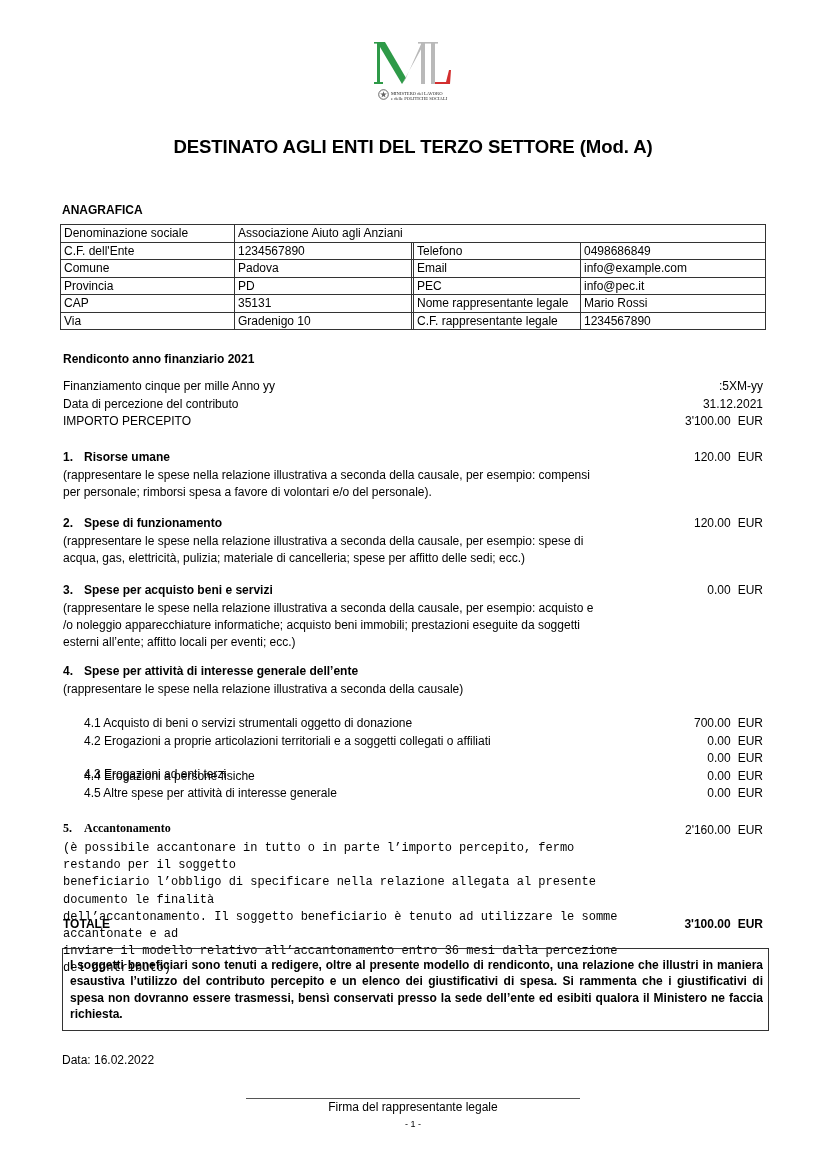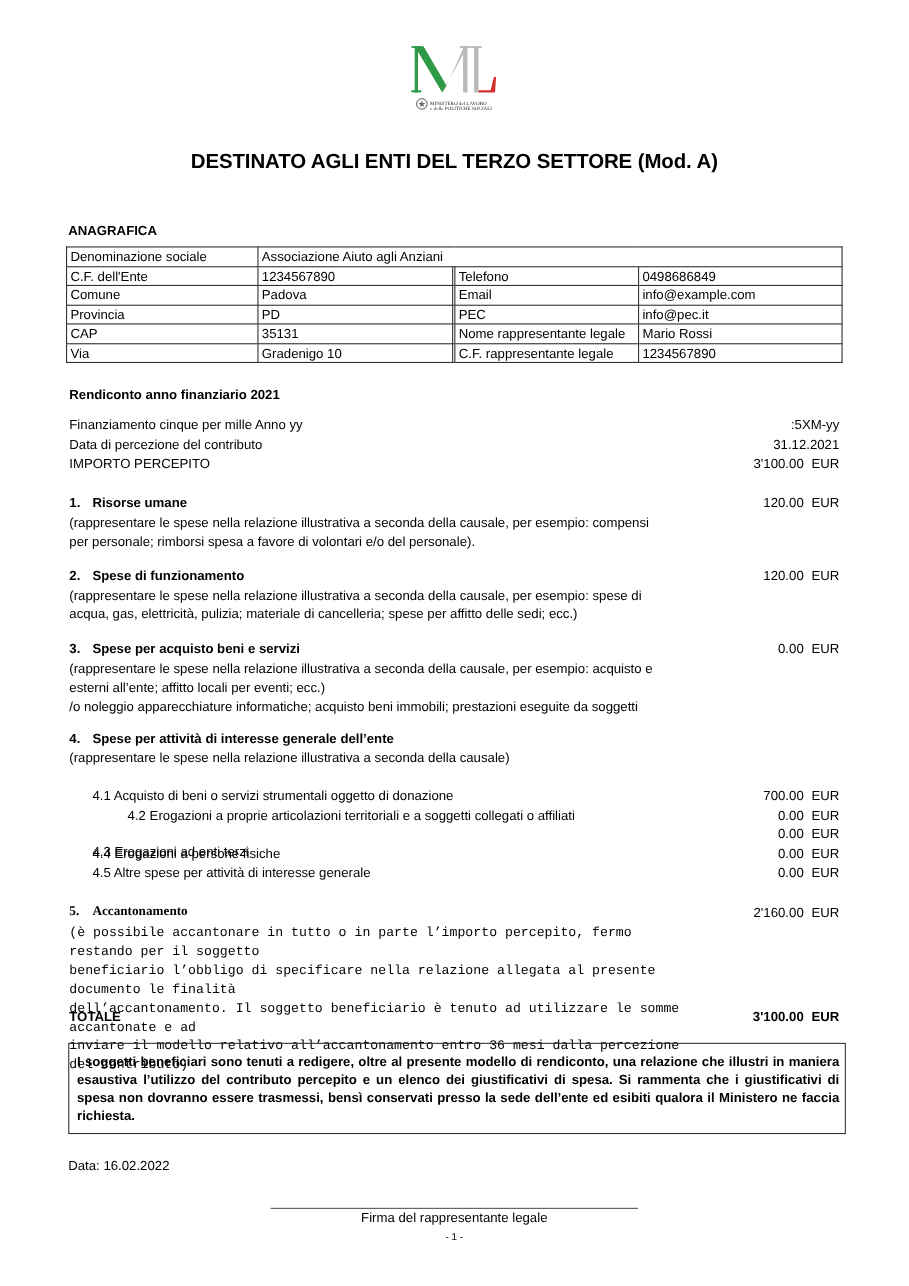--- a/index.html
+++ b/index.html
@@ -141,33 +141,33 @@
 <div class="amt" style="top:515px;"><span>120.00</span><span class="cur">EUR</span></div>
 <div class="desc" style="top:533px;">
   <div>(rappresentare le spese nella relazione illustrativa a seconda della causale, per esempio: spese di</div>
   <div>acqua, gas, elettricità, pulizia; materiale di cancelleria; spese per affitto delle sedi; ecc.)</div>
 </div>
 
 <div class="sec-title" style="top:582px;"><span class="num">3.</span><span>Spese per acquisto beni e servizi</span></div>
 <div class="amt" style="top:582px;"><span>0.00</span><span class="cur">EUR</span></div>
 <div class="desc" style="top:600px;">
   <div>(rappresentare le spese nella relazione illustrativa a seconda della causale, per esempio: acquisto e</div>
+  <div>/o noleggio apparecchiature informatiche; acquisto beni immobili; prestazioni eseguite da soggetti</div>
   <div>esterni all’ente; affitto locali per eventi; ecc.)</div>
-  <div>/o noleggio apparecchiature informatiche; acquisto beni immobili; prestazioni eseguite da soggetti</div>
 </div>
 
 <div class="sec-title" style="top:663px;"><span class="num">4.</span><span>Spese per attività di interesse generale dell’ente</span></div>
 <div class="desc" style="top:681px;">
   <div>(rappresentare le spese nella relazione illustrativa a seconda della causale)</div>
 </div>
 
 <div class="sub" style="top:715px;">4.1 Acquisto di beni o servizi strumentali oggetto di donazione</div>
 <div class="amt" style="top:715px;"><span>700.00</span><span class="cur">EUR</span></div>
 
-<div class="sub" style="top:732.6px;margin-left:32px;">4.2 Erogazioni a proprie articolazioni territoriali e a soggetti collegati o affiliati</div>
+<div class="sub" style="top:732.6px;">4.2 Erogazioni a proprie articolazioni territoriali e a soggetti collegati o affiliati</div>
 <div class="amt" style="top:732.6px;"><span>0.00</span><span class="cur">EUR</span></div>
 
 <div class="sub" style="top:766px;">4.3 Erogazioni ad enti terzi</div>
 <div class="amt" style="top:750.2px;"><span>0.00</span><span class="cur">EUR</span></div>
 
 <div class="sub" style="top:767.8px;">4.4 Erogazioni a persone fisiche</div>
 <div class="amt" style="top:767.8px;"><span>0.00</span><span class="cur">EUR</span></div>
 
 <div class="sub" style="top:785.4px;">4.5 Altre spese per attività di interesse generale</div>
 <div class="amt" style="top:785.4px;"><span>0.00</span><span class="cur">EUR</span></div>

